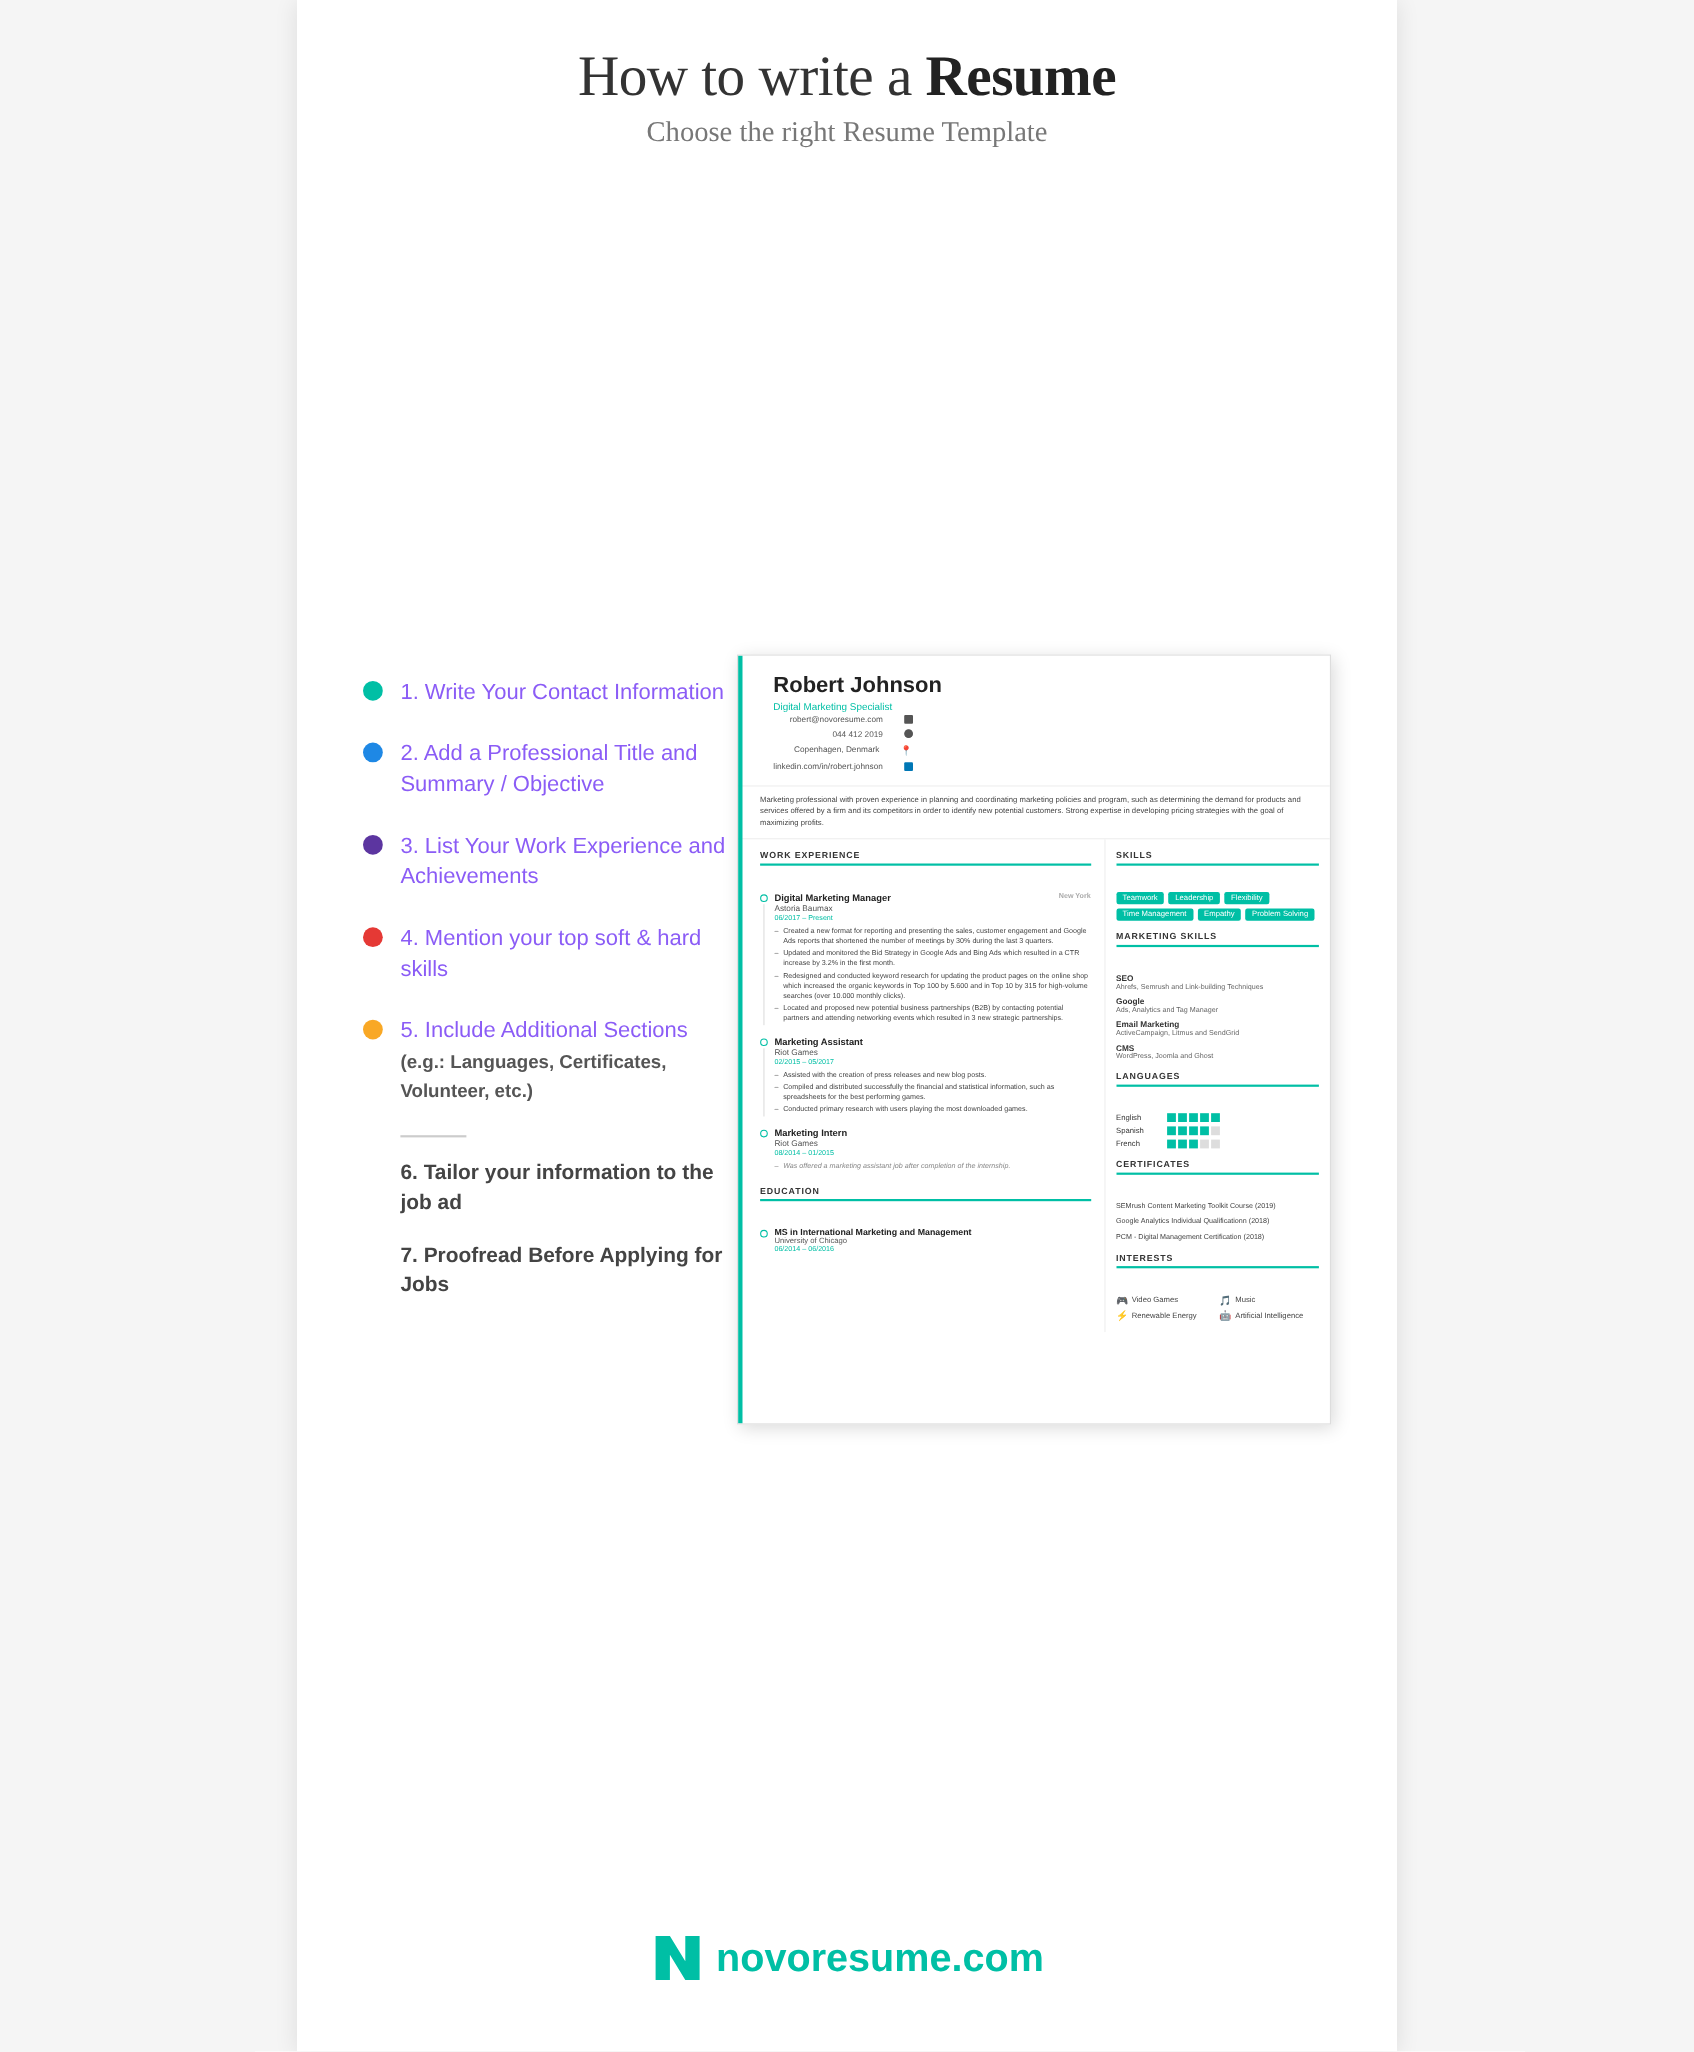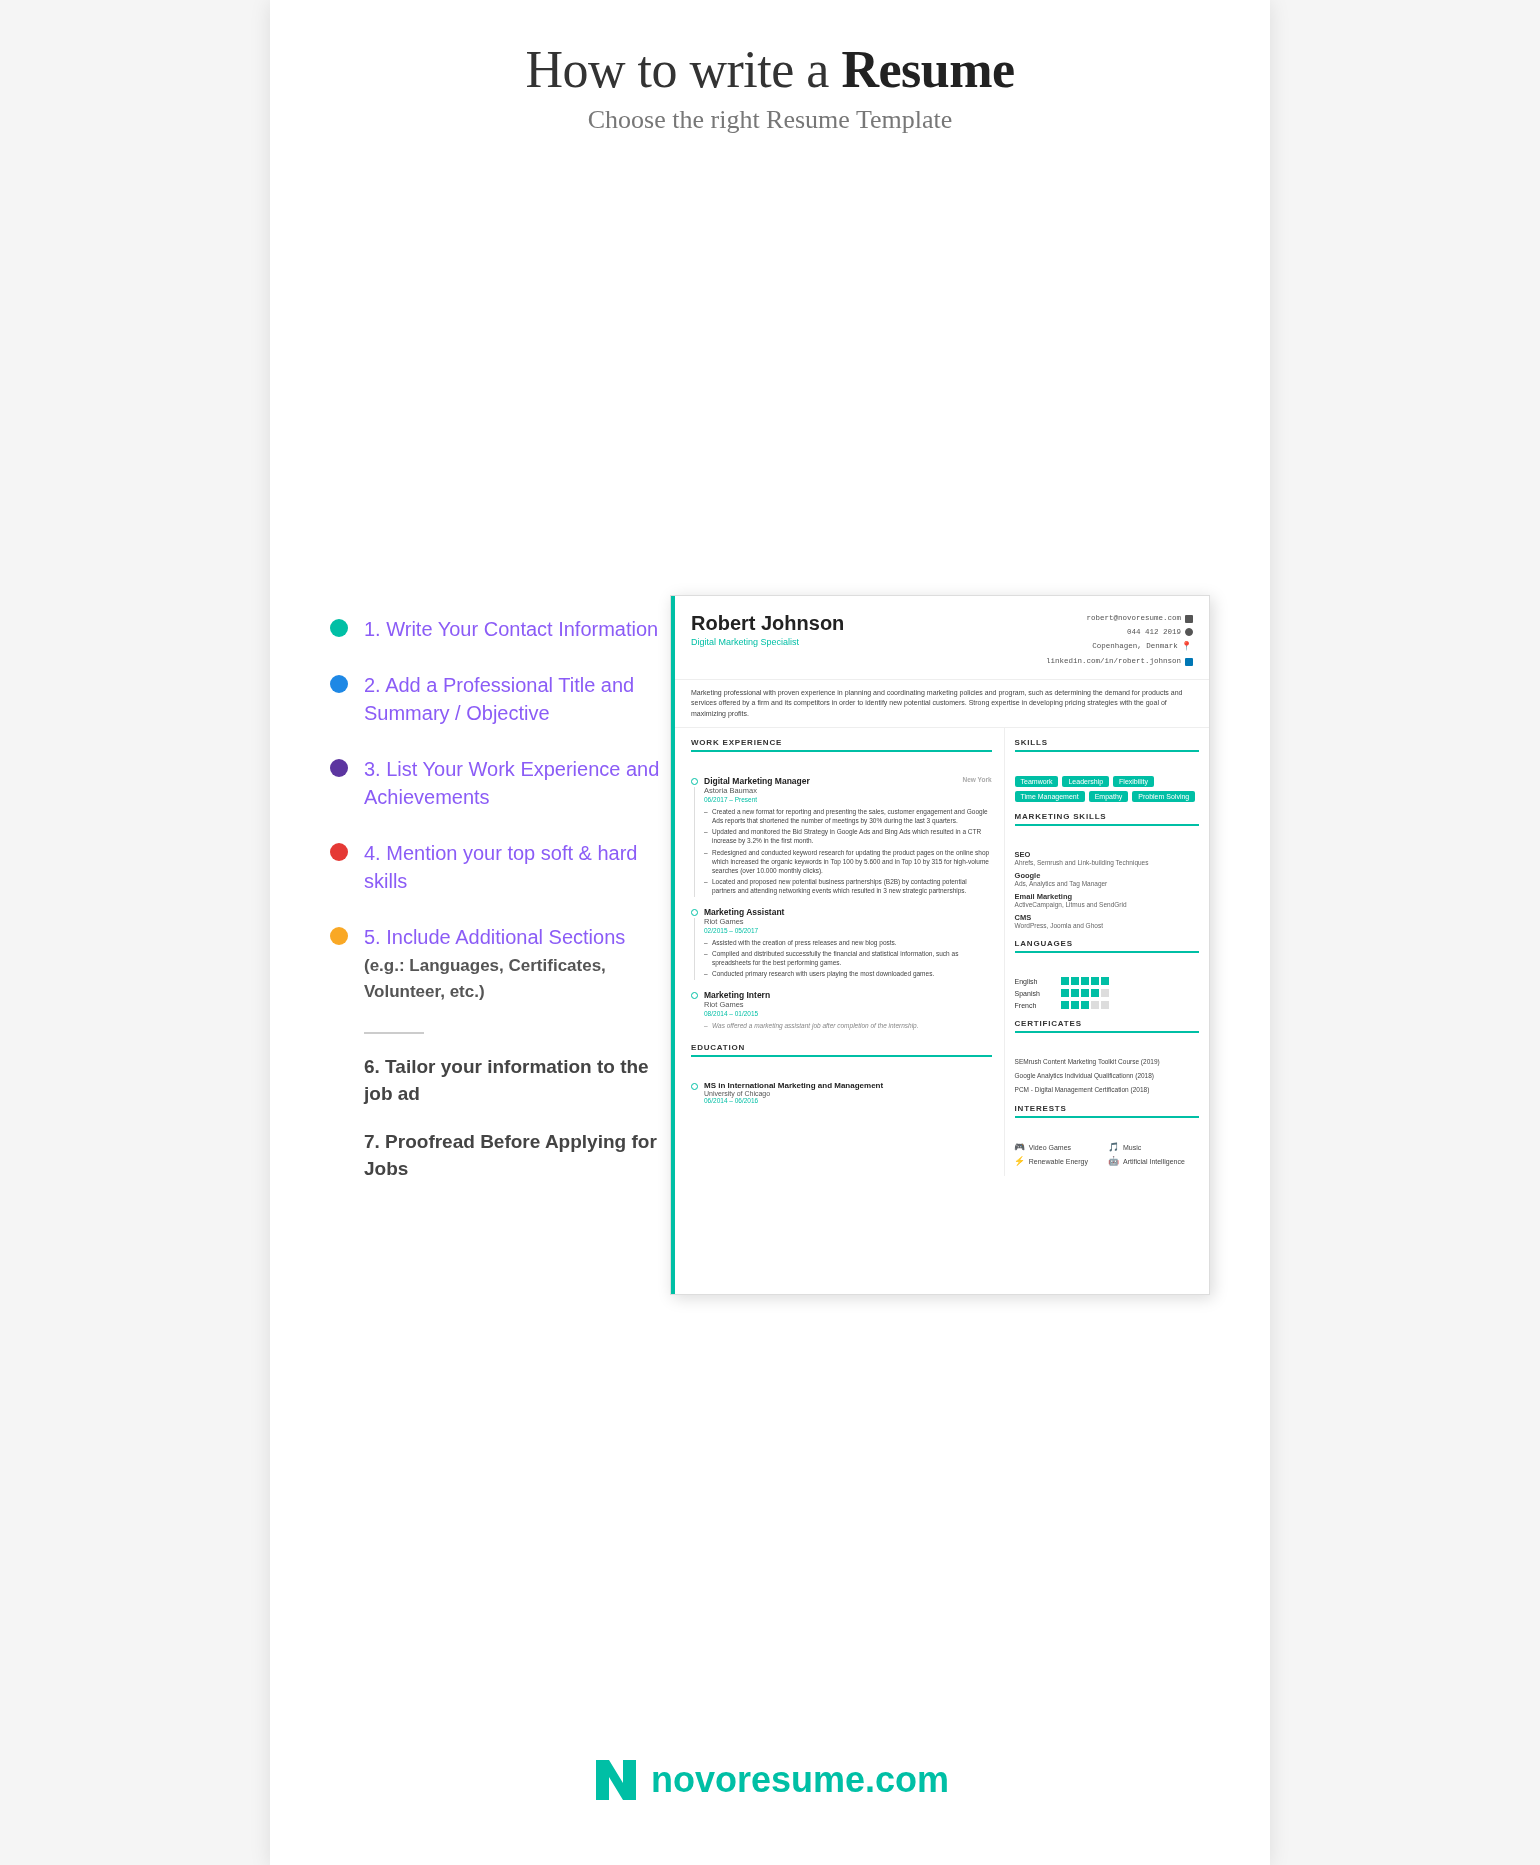--- a/index.html
+++ b/index.html
@@ -142,22 +142,21 @@
     .resume-contact {
       text-align: right;
       font-size: 7.5px;
       color: #555;
       line-height: 1.8;
     }
     .resume-contact div {
       display: flex;
       align-items: center;
       justify-content: flex-end;
-      gap: 4px;
-      font-family: Liberation Mono, monospace;
+      gap: 19px;
     }
     .resume-summary {
       padding: 8px 16px;
       font-size: 7px;
       color: #444;
       line-height: 1.5;
       border-bottom: 1px solid #eee;
     }
     .resume-body {
       display: flex;
@@ -432,21 +431,21 @@
 
       <div class="step-item-no-dot">
         <div class="step-text">7. Proofread Before Applying for Jobs</div>
       </div>
     </div>
 
     <div class="resume-panel" style="position:relative;">
 
       <div style="position:absolute;left:0;top:0;bottom:0;width:4px;background:#00bfa5;"></div>
 
-      <div class="resume-header" style="padding-left:20px;">
+      <div class="resume-header" style="padding-left:32px;flex-direction:column;">
         <div>
           <div class="resume-name">Robert Johnson</div>
           <div class="resume-title">Digital Marketing Specialist</div>
         </div>
         <div class="resume-contact">
           <div>
               <span>robert@novoresume.com</span> 
               <span style="display:inline-block;width:8px;height:8px;background:#555;border-radius:1px;"></span>
             </div>
           <div>

